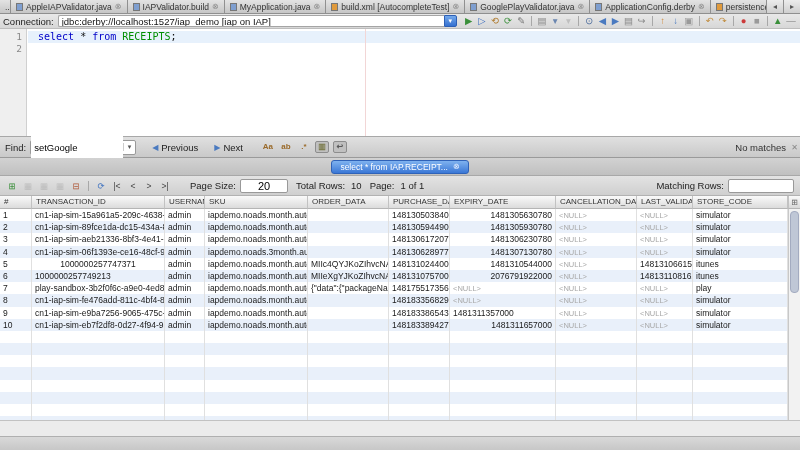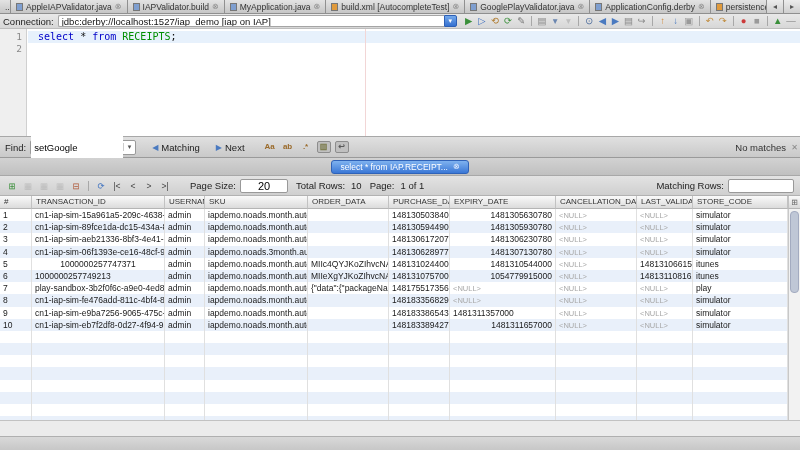--- a/index.html
+++ b/index.html
@@ -195,21 +195,21 @@
 </div>
 
 <div class="band" id="findbar">
   <span>Find:</span>
   <div id="find-combo">
     <input id="find-input" value="setGoogle" style="">
     <span id="find-arrow">▾</span>
   </div>
   <div class="find-btn">
     <span class="gl">◀</span>
-    <span>Matching</span>
+    <span>Previous</span>
   </div>
   <div class="find-btn">
     <span class="gl">▶</span>
     <span>Next</span>
   </div>
   <div id="find-toggles">
       <span class="tbicon" style="color: rgb(154, 106, 42);">Aa</span>
       <span class="tbicon" style="color: rgb(154, 106, 42);">ab</span>
       <span class="tbicon" style="color: rgb(154, 106, 42);">.*</span>
       <span class="tbicon pressed" style="color: rgb(122, 122, 74);">▥</span>
@@ -327,21 +327,21 @@
         <div class="tcell" style="width: 56px; text-align: right;">1481310661539</div>
         <div class="tcell" style="width: 95px; text-align: left;">itunes</div>
       </div>
       <div class="trow alt">
         <div class="tcell" style="width: 32px; text-align: left;">6</div>
         <div class="tcell" style="width: 133px; text-align: left;">1000000257749213</div>
         <div class="tcell" style="width: 40px; text-align: left;">admin</div>
         <div class="tcell" style="width: 103px; text-align: left;">iapdemo.noads.month.auto</div>
         <div class="tcell" style="width: 81px; text-align: left;">MIIeXgYJKoZIhvcNAQc...</div>
         <div class="tcell" style="width: 61px; text-align: right;">1481310757000</div>
-        <div class="tcell" style="width: 106px; text-align: right;">1054779915000</div>
+        <div class="tcell" style="width: 106px; text-align: right;">2076791922000</div>
         <div class="tcell" style="width: 81px; text-align: left;"><span class="nullv">&lt;NULL&gt;</span></div>
         <div class="tcell" style="width: 56px; text-align: right;">1481311081617</div>
         <div class="tcell" style="width: 95px; text-align: left;">itunes</div>
       </div>
       <div class="trow">
         <div class="tcell" style="width: 32px; text-align: left;">7</div>
         <div class="tcell" style="width: 133px; text-align: left;">play-sandbox-3b2f0f6c-a9e0-4ed8-b...</div>
         <div class="tcell" style="width: 40px; text-align: left;">admin</div>
         <div class="tcell" style="width: 103px; text-align: left;">iapdemo.noads.month.auto</div>
         <div class="tcell" style="width: 81px; text-align: left;">{"data":{"packageNam...</div>

